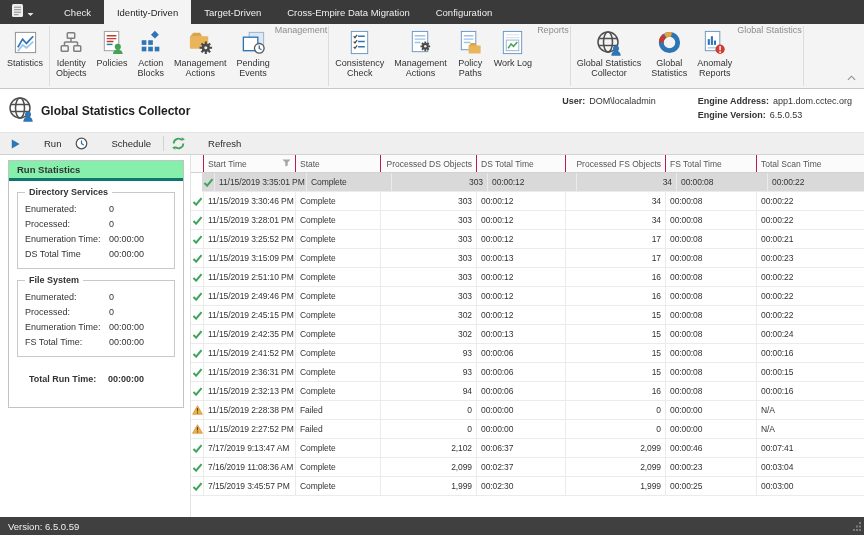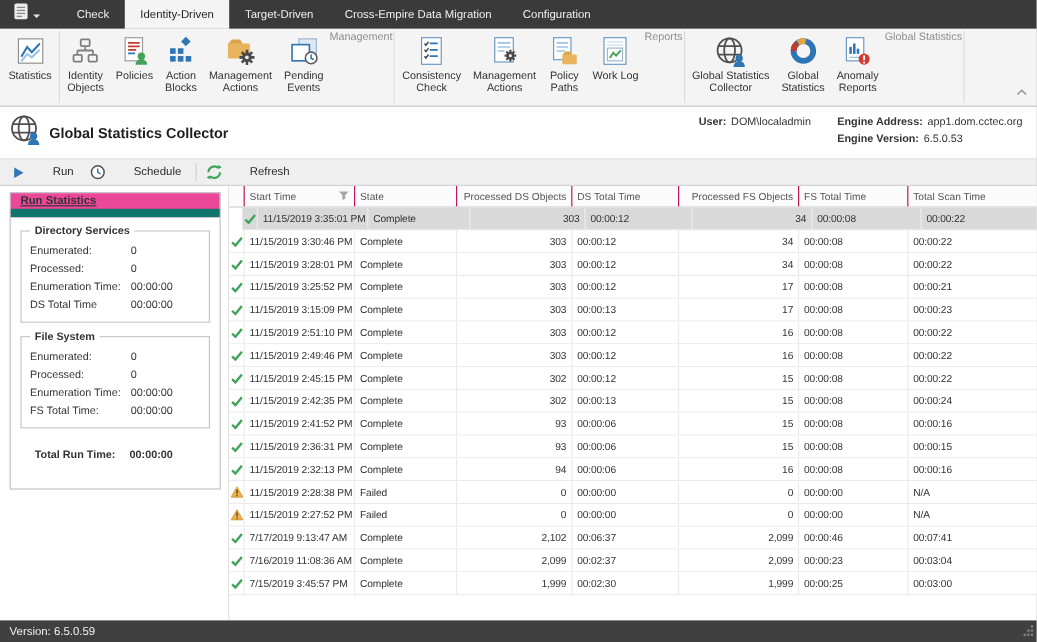--- a/index.html
+++ b/index.html
@@ -23,33 +23,33 @@
   .ricon { height:29px; display:flex; align-items:center; justify-content:center; }
   .rlabel { font-size:9px; line-height:10px; text-align:center; color:#333; white-space:pre-line; max-width:80px; padding-top:1px; }
   .rg-label { height:13px; text-align:center; font-size:9px; color:#8d8d8d; line-height:12px; }
   .rg-sep { width:1px; background:#dcdcdc; margin:2px 1px; }
   .ribbon-collapse { position:absolute; right:8px; bottom:3px; }
   
   .page-header { height:43px; background:#fff; display:flex; justify-content:space-between; }
   .ph-left { display:flex; align-items:center; gap:6px; padding-left:7px; }
   .page-title { font-size:12px; font-weight:bold; color:#1e1e1e; }
   .ph-right { display:flex; gap:22px; padding:7px 12px 0 0; font-size:9px; }
-  .info-col { display:flex; flex-direction:column; gap:4px; }
+  .info-col { display:flex; flex-direction:column; gap:4px;margin-left:20px; }
   .info-pair b { font-weight:bold; margin-right:4px; }
   
   .toolbar { height:23px; background:#efefef; border-top:1px solid #e3e3e3; border-bottom:1px solid #d2d2d2; display:flex; align-items:center; padding-left:5px; }
   .tbtn { display:flex; align-items:center; gap:23px; border:none; background:transparent; font:inherit; font-size:9.5px; color:#2b2b2b; padding:2px 9px 2px 5px; cursor:default; }
   .tbicon { display:flex; align-items:center; }
   .tb-sep { width:1px; height:15px; background:#d2d2d2; margin:0 3px; }
   
   .content { position:absolute; top:155px; left:0; right:0; bottom:18px; background:#fff; display:flex; }
   
   .stats-panel { width:190px; flex:0 0 190px; padding:5px 6px 0 8px; }
   .stats-box { border:1px solid #c3c3c3; height:248px; background:#fff; }
-  .stats-box-header { height:20px; background:#ec4899; border-bottom:7px solid #0f766e; font-size:9.5px; font-weight:bold; color:#333; display:flex; align-items:center; padding-left:8px;text-decoration:underline; }
+  .stats-box-header { height:20px; background:#86efac; border-bottom:3px solid #0f766e; font-size:9.5px; font-weight:bold; color:#333; display:flex; align-items:center; padding-left:8px; }
   .fieldset { border:1px solid #c8c8c8; margin:11px 8px 0; padding:9px 7px 6px; position:relative; }
   .fieldset-legend { position:absolute; top:-6px; left:7px; background:#fff; padding:0 4px; font-size:9px; font-weight:bold; color:#333; }
   .stat-row { display:flex; font-size:9px; line-height:15px; color:#333; }
   .stat-label { width:84px; flex:0 0 84px; }
   .total-row { display:flex; font-size:9px; font-weight:bold; margin:17px 0 0 20px; }
   .total-row .t-label { width:79px; flex:0 0 79px; }
   
   .grid { flex:1; border-left:1px solid #e3e3e3; font-size:8.5px; }
   .grid-header { display:flex; height:18px; background:#fbfbfb; border-bottom:1px solid #d2d2d2; color:#555; }
   .gh-cell { display:flex; align-items:center; padding:0 4px; border-right:1px solid #be185d; overflow:hidden; white-space:nowrap; }

